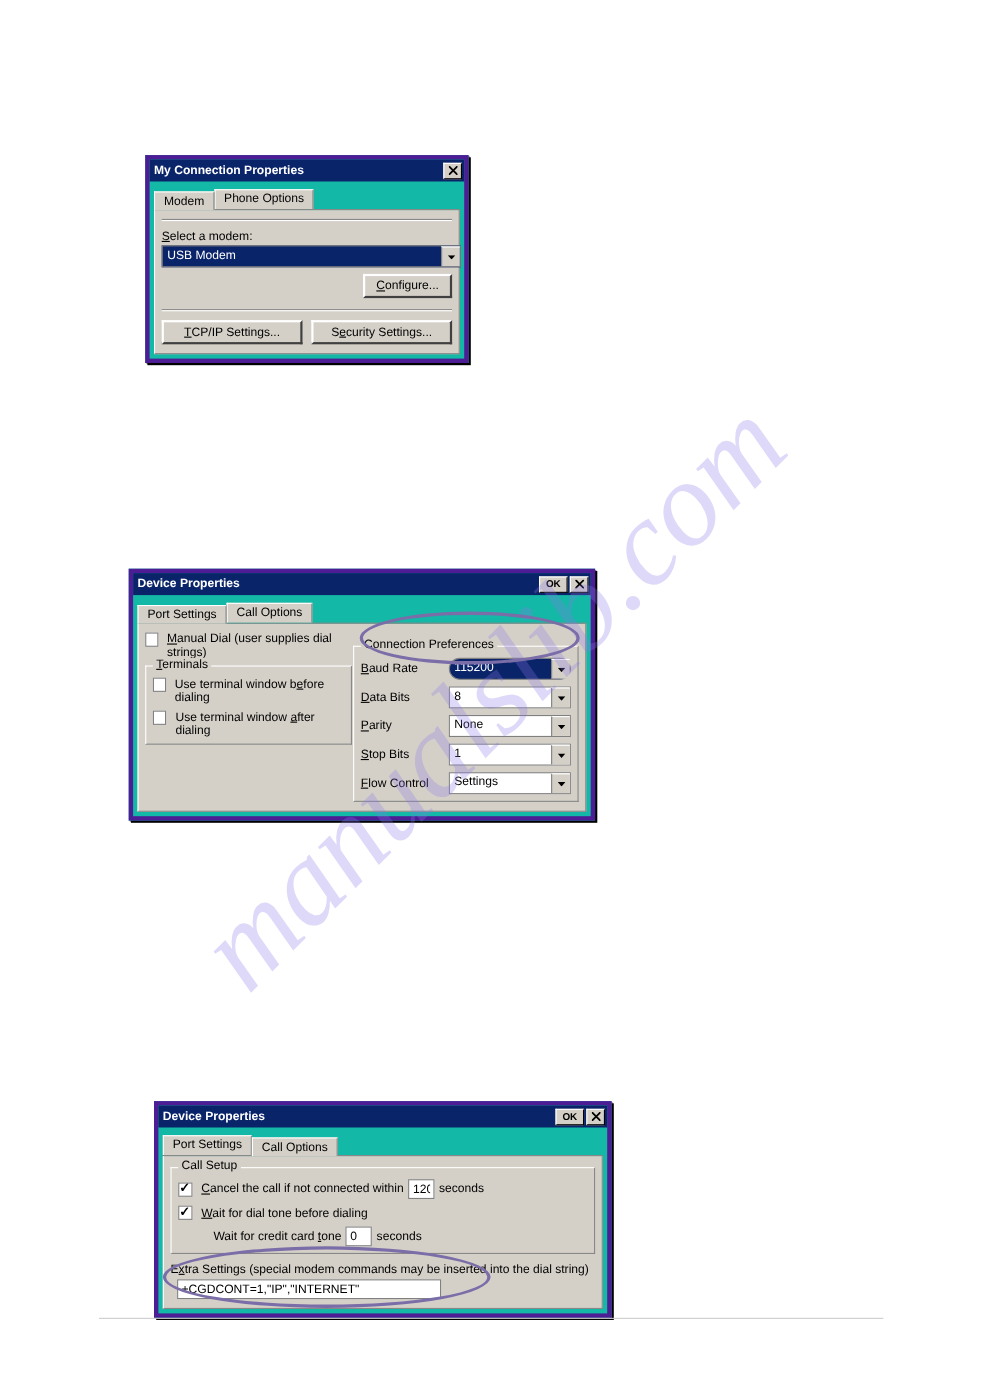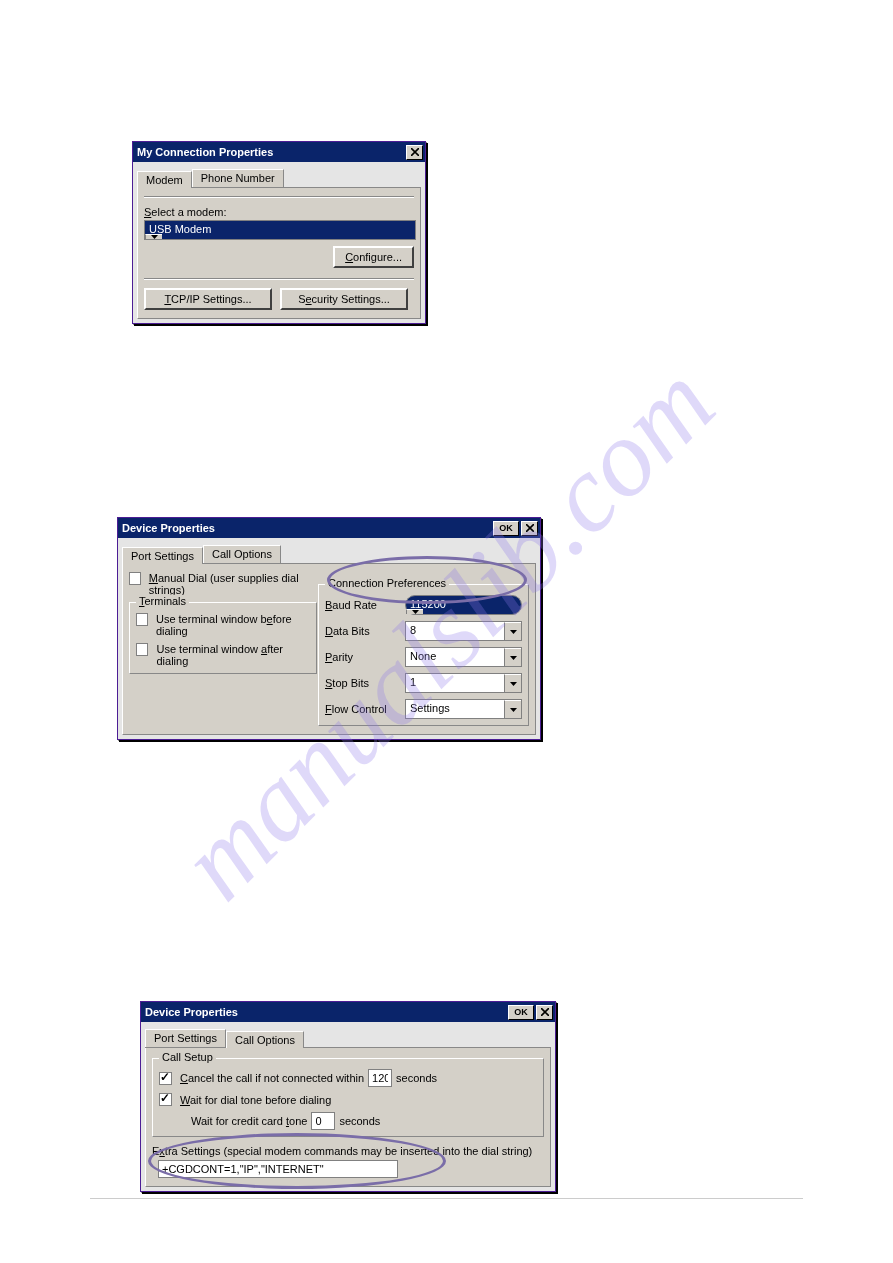--- a/index.html
+++ b/index.html
@@ -1,39 +1,39 @@
 <!DOCTYPE html>
 <html><head>
 <meta charset="utf-8">
 <style>
   * { box-sizing: border-box; }
   html, body { margin:0; padding:0; background:#fff; font-family: Tahoma, Verdana, sans-serif; font-size:11px; color:#000; }
   .page { width:893px; height:1263px; position:relative; background:#fff; overflow:hidden; }
   .watermark { position:absolute; left:50%; top:50%; transform:translate(-50%,-50%) rotate(-45deg); font-size:110px; font-family: Georgia, serif; font-style:italic; color:rgba(140,120,235,0.28); white-space:nowrap; pointer-events:none; user-select:none; z-index:50; }
 
-  .win { position:absolute; border:1px solid #4c1d95; background:#e5e5e5; box-shadow:2px 2px 0 #000, 1px 1px 0 #888; }
+  .win { position:absolute; border:4px solid #4c1d95; background:#14b8a6; box-shadow:2px 2px 0 #000, 1px 1px 0 #888; }
   .titlebar { height:20px; background:linear-gradient(#1a1a8c,#1a1a8c); background:#08216b; background:linear-gradient(to bottom,#0a246a,#0a246a); display:flex; align-items:center; padding:0 2px 0 4px; color:#fff; font-weight:bold; font-size:11px; }
   .titlebar .tspace { flex:1; }
   .titlebutton { width:17px; height:15px; background:#d4d0c8; border:1px solid #000; border-top-color:#fff; border-left-color:#fff; margin-left:2px; display:flex; align-items:center; justify-content:center; font-weight:bold; font-size:10px; color:#000; }
   .client { padding:4px; }
 
   .tabstrip { height:22px; display:flex; align-items:flex-end; border-bottom:1px solid #888; position:relative; }
   .tab { border:1px solid #888; border-bottom:none; padding:2px 8px; background:#d4d0c8; margin-right:0; position:relative; font-size:11px; }
   .tab.active { background:#d4d0c8; border-top-color:#fff; border-left-color:#fff; top:1px; z-index:2; }
   .tab.inactive { border-top-color:#fff; border-left-color:#fff; color:#000; height:18px; }
   .tabpage { border:1px solid #fff; border-top:none; border-right-color:#888; border-bottom-color:#888; padding:8px 6px; background:#d4d0c8; }
 
   .iconrow { display:flex; align-items:center; gap:8px; padding:4px 0 12px 6px; }
   .modem-icon { width:30px; height:24px; position:relative; }
 
   .lbl { font-size:11px; }
   .u { text-decoration:underline; }
 
   .dropdown { display:flex; align-items:stretch; height:20px; border:1px solid #808080; background:#fff; }
-  .dropdown.sel { background:#0a246a; color:#fff;flex-direction:column; }
+  .dropdown.sel { background:#0a246a; color:#fff; }
   .dropdown .ddtext { flex:1; padding:2px 4px; font-size:11px; text-align:left; overflow:hidden; white-space:nowrap; }
   .dropdown .ddbtn { width:17px; background:#d4d0c8; border-left:1px solid #808080; display:flex; align-items:center; justify-content:center; border-top:1px solid #fff; }
   .ddbtn svg { width:7px; height:4px; }
 
   .btn { border:2px solid #404040; border-top-color:#fff; border-left-color:#fff; background:#d4d0c8; padding:3px 10px; font-size:11px; display:inline-flex; align-items:center; justify-content:center; min-height:22px; }
 
   .chk { width:13px; height:13px; border:1px solid #808080; background:#fff; display:inline-block; vertical-align:middle; margin-right:4px; position:relative; }
   .chk.checked::after { content:"✓"; position:absolute; left:0; top:-3px; font-size:12px; font-weight:bold; }
 
   .fieldrow { display:flex; align-items:center; margin-bottom:6px; }
@@ -61,21 +61,21 @@
       <span class="tspace"></span>
       <span class="titlebutton">
         <svg viewBox="0 0 8 8" width="8" height="8">
             <path d="M0 0 L8 8 M8 0 L0 8" stroke="#000" stroke-width="1.6"></path>
           </svg>
       </span>
     </div>
     <div class="client">
       <div class="tabstrip">
         <div class="tab active">Modem</div>
-        <div class="tab inactive">Phone Number</div>
+        <div class="tab inactive">Phone Options</div>
       </div>
       <div class="tabpage">
         <div style="border-top:1px solid #888; border-bottom:1px solid #fff; height:0; margin:0 0 8px 0;"></div>
         <div class="lbl" style="margin-bottom:2px;">
           <span class="u">S</span>elect a modem:
         </div>
         <div class="dropdown sel" style="width:272px;">
           <span class="ddtext">USB Modem</span>
           <span class="ddbtn">
             <svg viewBox="0 0 7 4">

